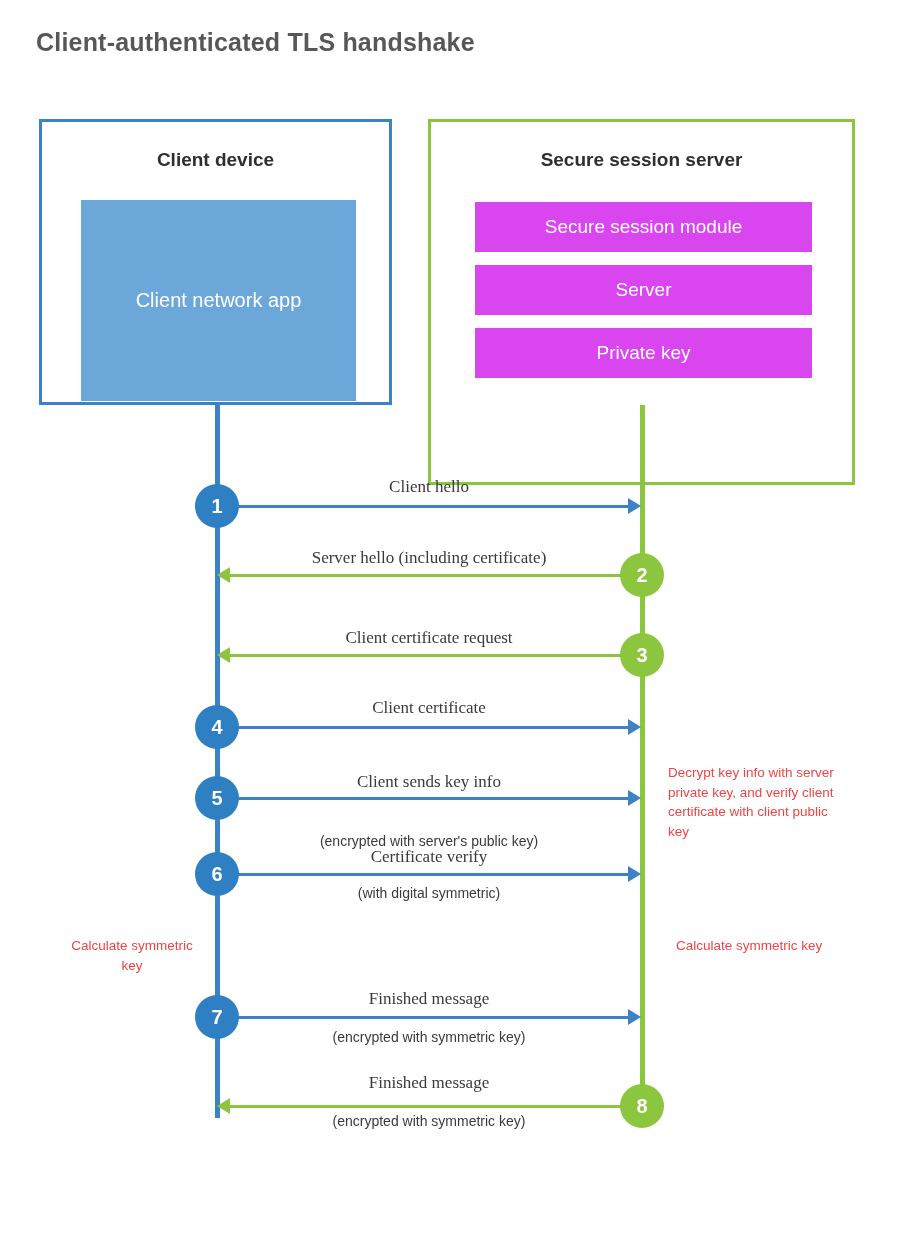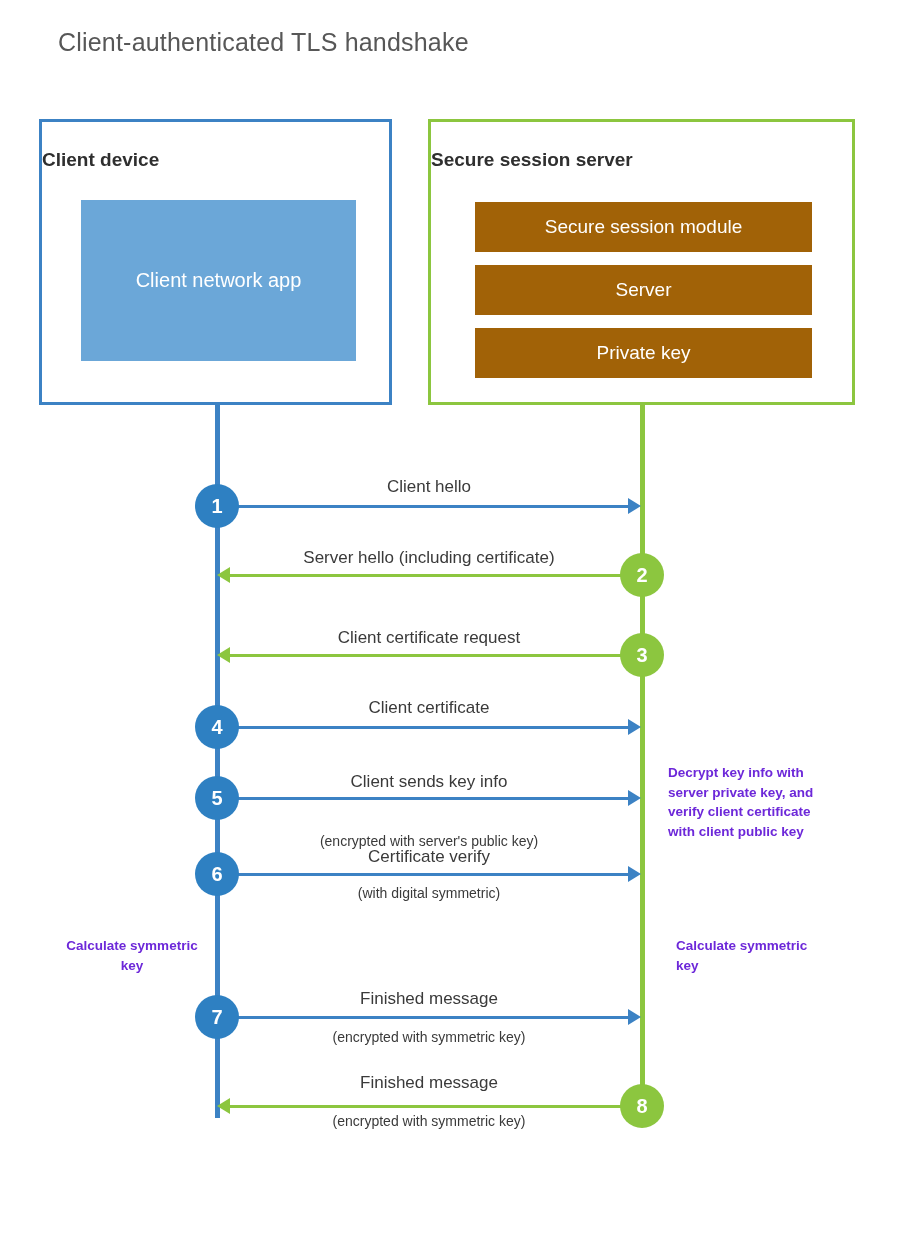--- a/index.html
+++ b/index.html
@@ -15,80 +15,79 @@
     color: #3d3d3d;
     overflow: hidden;
   }
 
   
   #diagram-title {
     position: absolute;
     left: 36px;
     top: 28px;
     font-size: 25px;
-    font-weight: 400;
+    font-weight: 700;
     color: #575757;
     letter-spacing: 0.2px;
     white-space: nowrap;
-    margin-left: 22px;
   }
 
   
   .participant-box {
     position: absolute;
     box-sizing: border-box;
     background: #ffffff;
   }
   #client-device-box {
     left: 39px;
     top: 119px;
     width: 353px;
     height: 286px;
     border: 3px solid #3c82c4;
   }
   #secure-session-server-box {
     left: 428px;
     top: 119px;
     width: 427px;
-    height: 286px;
+    height: 366px;
     border: 3px solid #8cc63f;
   }
   .participant-title {
     position: absolute;
     left: 0;
     right: 0;
     top: 27px;
-    text-align: left;
+    text-align: center;
     font-size: 19px;
     font-weight: bold;
     color: #2f2f2f;
   }
 
   
   #client-network-app {
     position: absolute;
     left: 39px;
     top: 78px;
     width: 275px;
-    height: 161px;
+    height: 201px;
     background: #6ba7d8;
     color: #ffffff;
     font-size: 20px;
     display: flex;
     align-items: center;
     justify-content: center;
     text-align: center;
     line-height: 1.35;
   }
   .server-block {
     position: absolute;
     left: 44px;
     width: 337px;
     height: 50px;
-    background: #a16207;
+    background: #d946ef;
     color: #ffffff;
     font-size: 19px;
     display: flex;
     align-items: center;
     justify-content: center;
     text-align: center;
   }
   #server-block-0 { top: 80px; }
   #server-block-1 { top: 143px; }
   #server-block-2 { top: 206px; }
@@ -145,36 +144,36 @@
   .arrowhead.right { border-left: 13px solid #3c82c4; }
   .arrowhead.left  { border-right: 13px solid #8cc63f; }
 
   
   .msg-label {
     position: absolute;
     text-align: center;
     font-size: 17px;
     color: #3a3a3a;
     white-space: nowrap;
+    font-family: Liberation Serif, serif;
   }
   .msg-sublabel {
     position: absolute;
     text-align: center;
     font-size: 14px;
     color: #3a3a3a;
     white-space: nowrap;
   }
 
   
   .side-note {
     position: absolute;
     font-size: 13.5px;
     line-height: 1.45;
-    color: #6d28d9;
-    font-weight: bold;
+    color: #ef4444;
   }
   #note-decrypt {
     left: 668px;
     top: 763px;
     width: 170px;
     text-align: left;
   }
   #note-calc-client {
     left: 62px;
     top: 936px;

